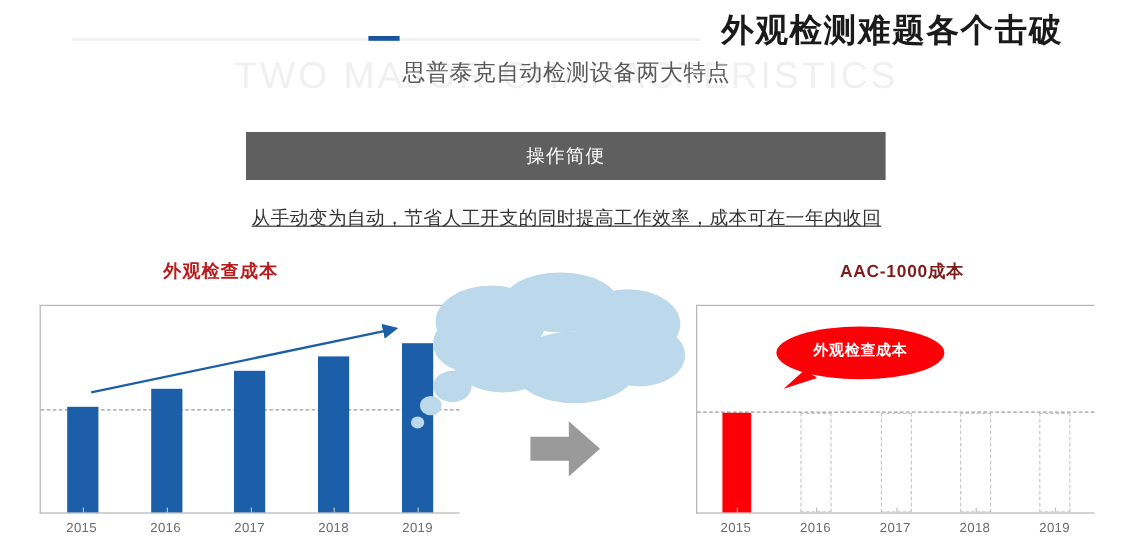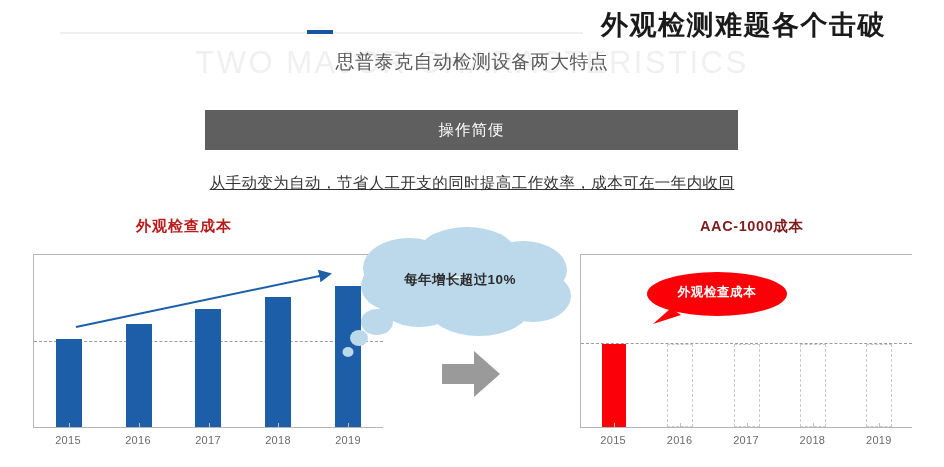--- a/index.html
+++ b/index.html
@@ -380,21 +380,20 @@
       <ellipse cx="196" cy="70" rx="38" ry="26"></ellipse>
       <ellipse cx="142" cy="80" rx="52" ry="30"></ellipse>
       <ellipse cx="82" cy="74" rx="42" ry="27"></ellipse>
       <ellipse cx="54" cy="60" rx="30" ry="24"></ellipse>
       <ellipse cx="40" cy="96" rx="16" ry="13"></ellipse>
       <ellipse cx="22" cy="112" rx="9" ry="8"></ellipse>
       <ellipse cx="11" cy="126" rx="5.5" ry="5"></ellipse>
     </g>
   </svg>
   <div id="cloud-text">
-    <div>每年增长超过10%</div>
   </div>
 </div>
 
 <div id="red-callout">
   <svg width="180" height="56" viewBox="0 0 180 56">
     <g fill="#fb0007">
       <ellipse cx="82" cy="24" rx="70" ry="22"></ellipse>
       <path d="M36,38 L18,54 L46,45 Z"></path>
     </g>
   </svg>

